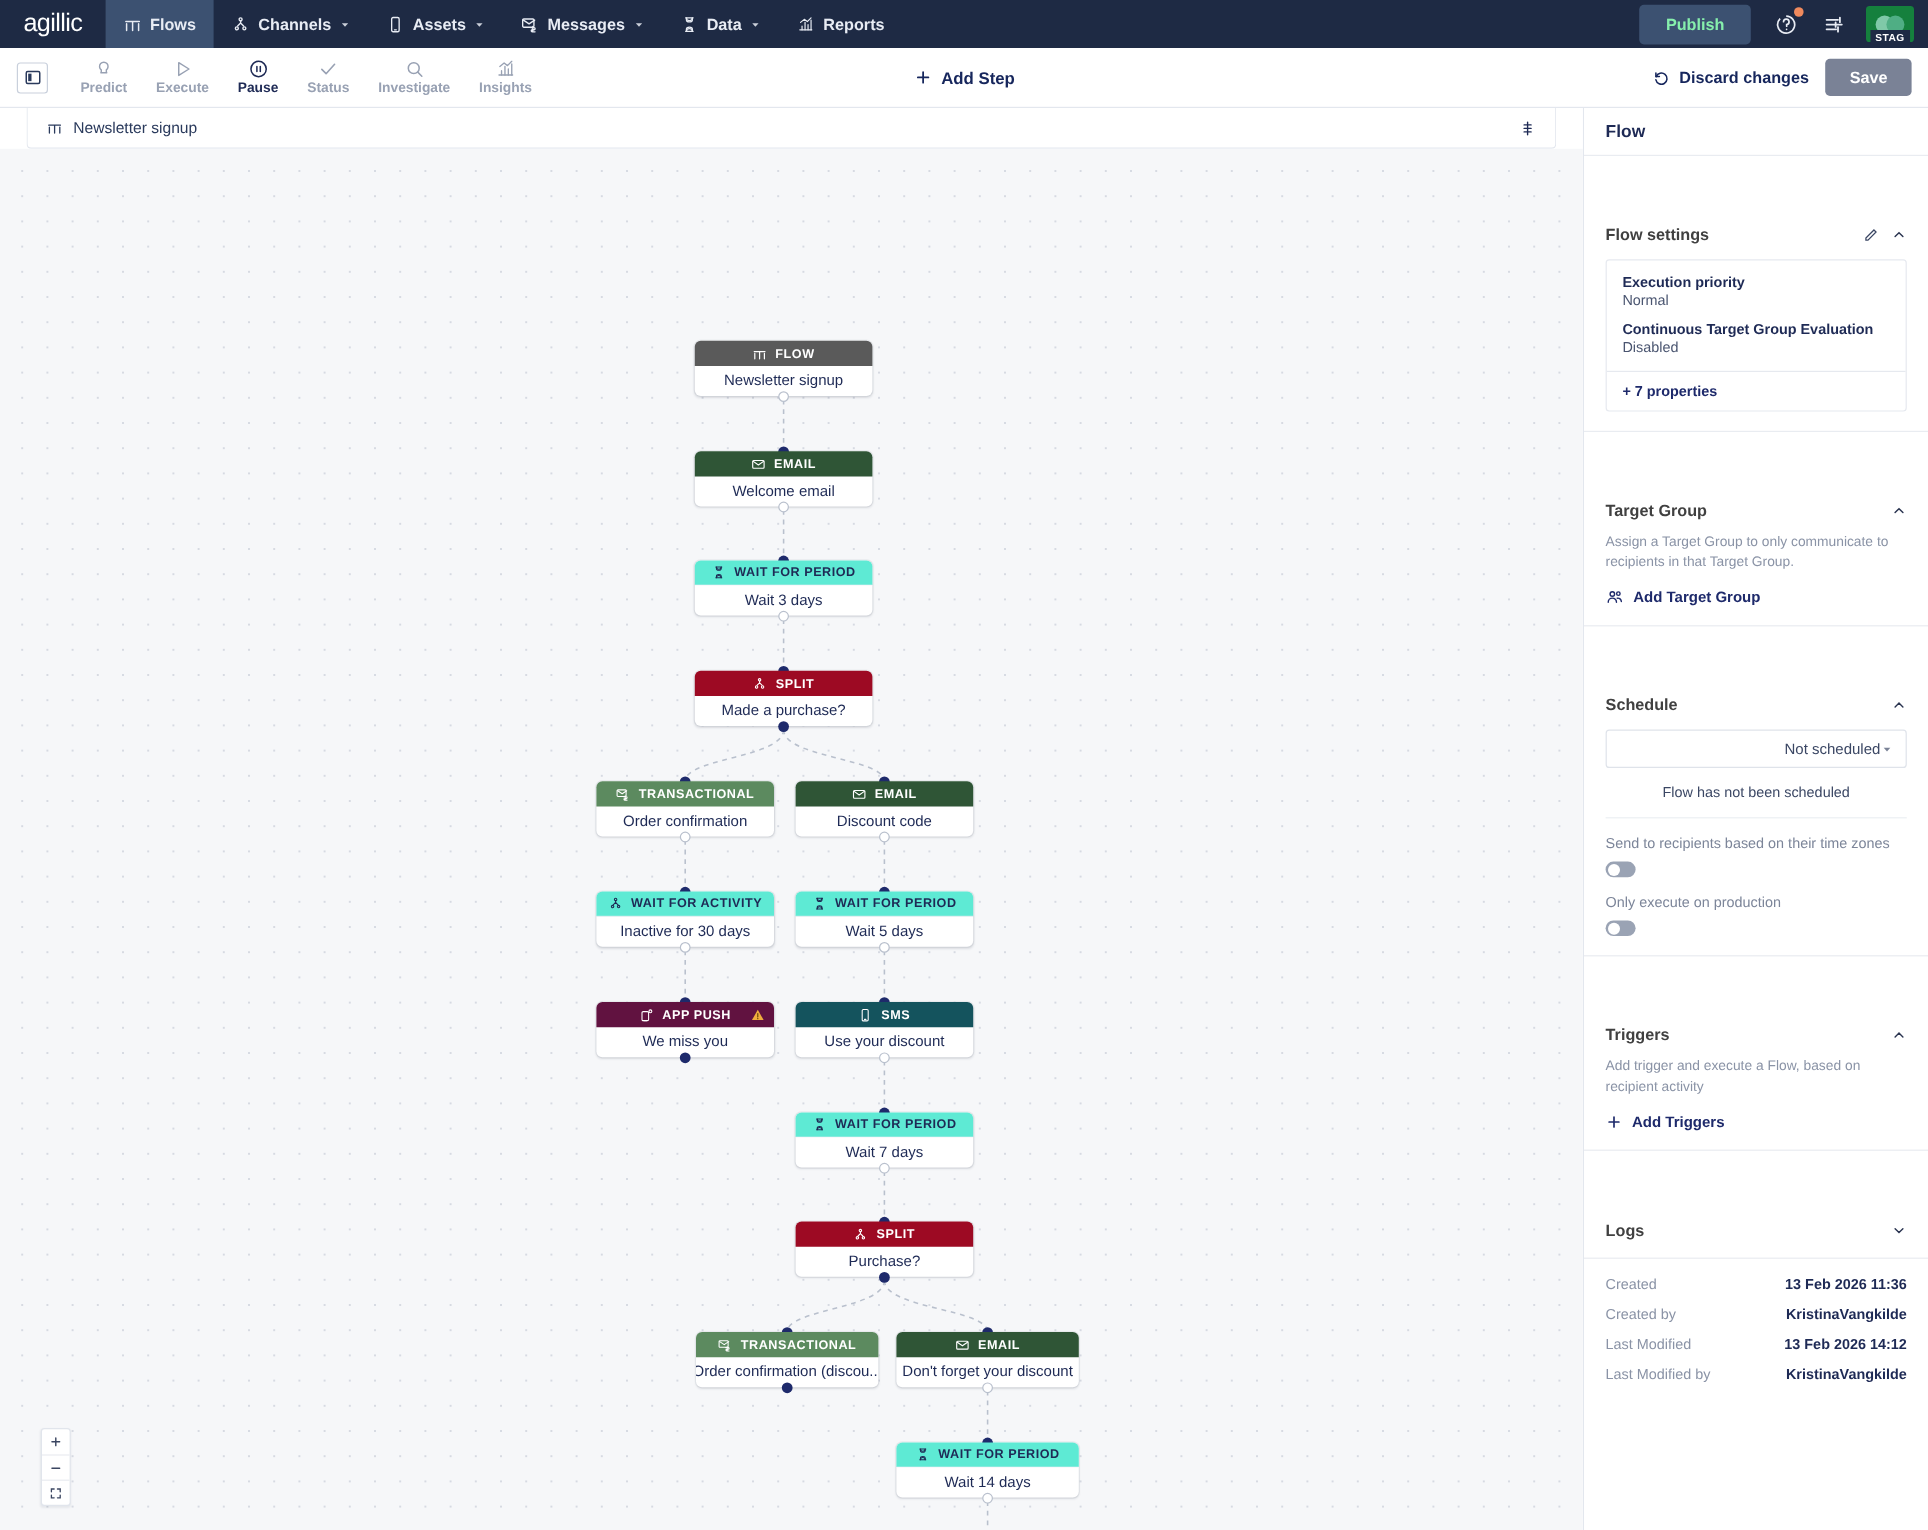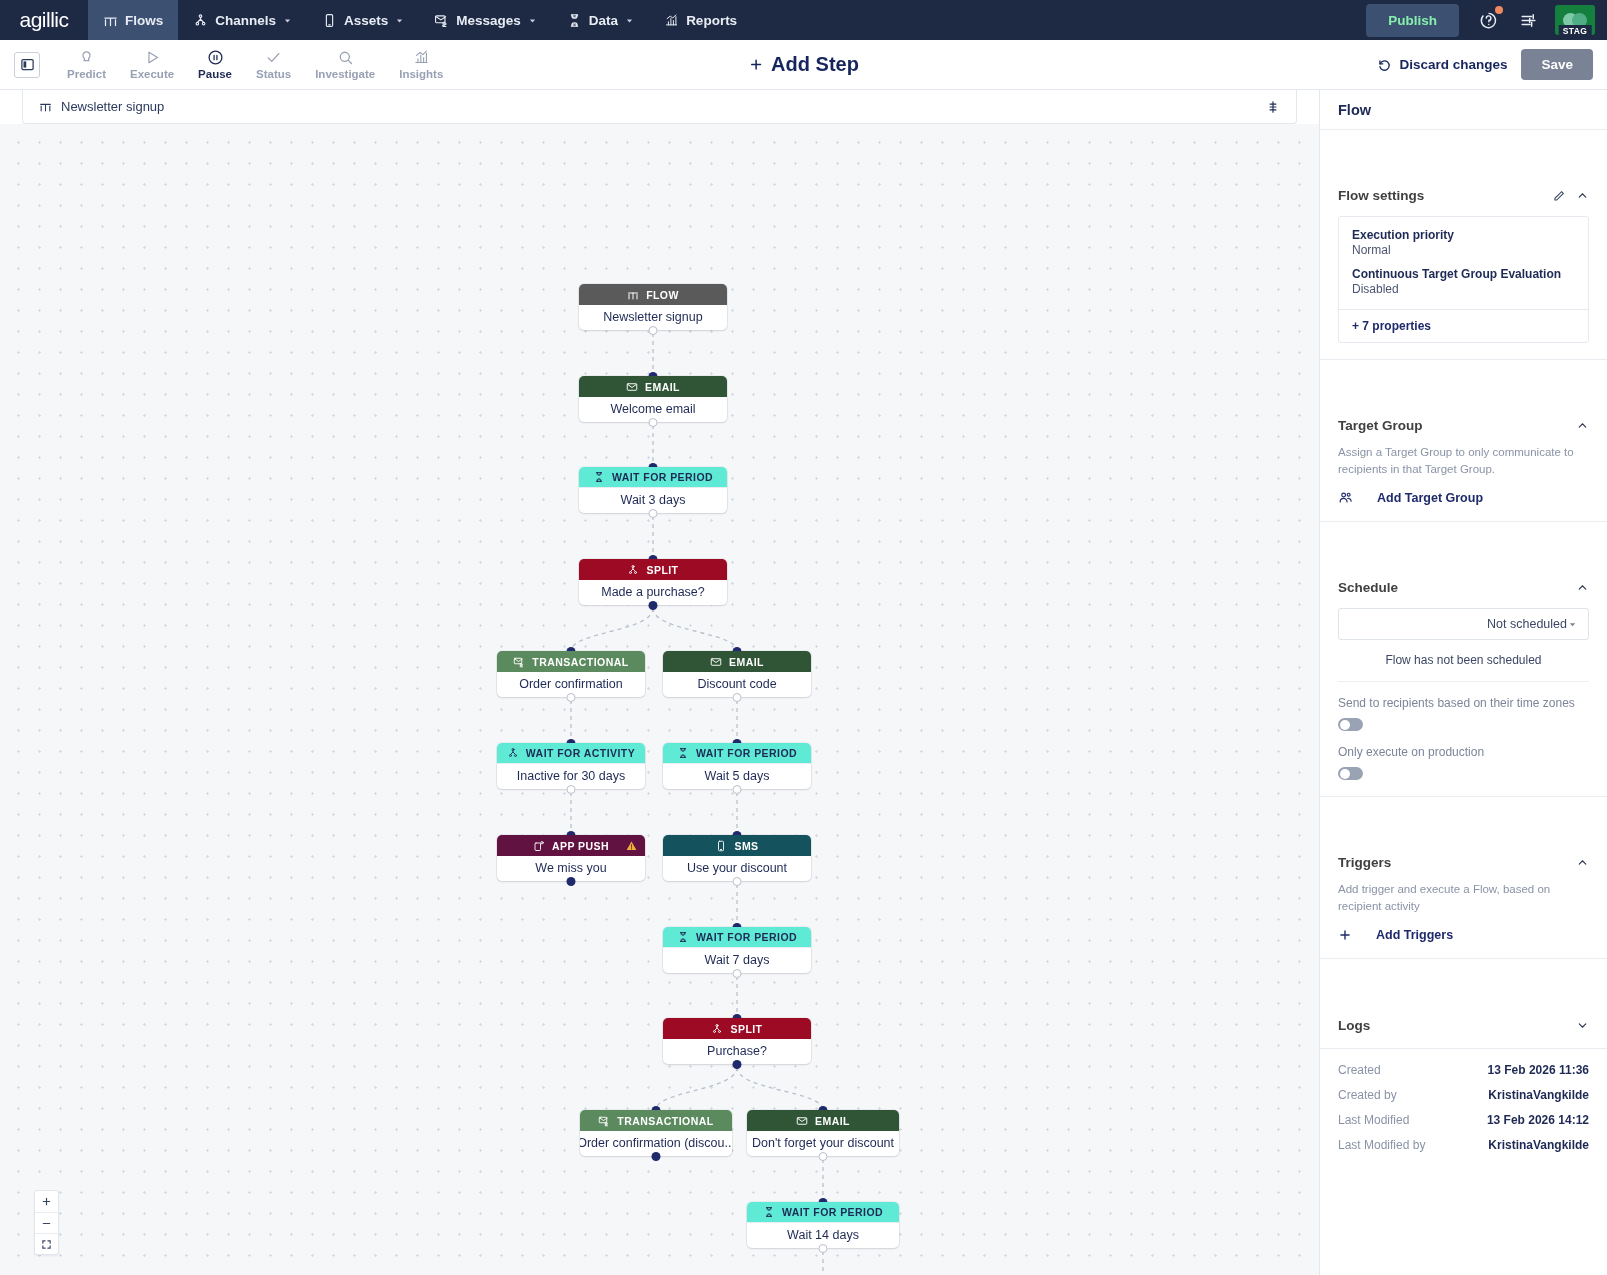--- a/index.html
+++ b/index.html
@@ -71,21 +71,21 @@
   .tb-actions { display: flex; align-items: flex-start; gap: 2px; }
   .tb-act {
     display: flex; flex-direction: column; align-items: center; gap: 2px;
     padding: 2px 11px; cursor: pointer; color: #98a1b3; font-size: 11.5px;
     font-weight: 600; min-width: 54px;
   }
   .tb-act.on { color: #1e2a55; font-weight: 700; }
   .tb-center {
     position: absolute; left: 50%; transform: translateX(-50%);
     display: flex; align-items: center; gap: 8px; color: #16265c;
-    font-size: 20px; font-weight: 700; cursor: pointer;
+    font-size: 14px; font-weight: 700; cursor: pointer;
   }
   .tb-right { margin-left: auto; display: flex; align-items: center; gap: 14px; }
   .discard {
     display: flex; align-items: center; gap: 8px; color: #16265c;
     font-size: 13.5px; font-weight: 700; cursor: pointer;
   }
   .save-btn {
     background: #7a8296; color: #ffffff; border: none; font-family: inherit;
     font-size: 13.5px; font-weight: 700; padding: 8px 20px; border-radius: 4px;
     cursor: pointer;
@@ -186,21 +186,21 @@
   .card-in { padding: 11px 13px 13px; }
   .kv-k { font-size: 12px; font-weight: 700; color: #1e2a55; }
   .kv-v { font-size: 12px; color: #4a5570; margin-top: 1px; }
   .kv + .kv { margin-top: 10px; }
   .card-ft {
     border-top: 1px solid #e6e9ef; padding: 9px 13px;
     font-size: 12px; font-weight: 700; color: #1e2a6b; cursor: pointer;
   }
   .rp-desc { font-size: 11.5px; color: #8a93a6; line-height: 1.45; margin-top: 11px; }
   .rp-link {
-    display: flex; align-items: center; gap: 24px; margin-top: 13px;
+    display: flex; align-items: center; gap: 8px; margin-top: 13px;
     font-size: 12.5px; font-weight: 700; color: #1e2a6b; cursor: pointer;
   }
   .select {
     margin-top: 13px; height: 32px; border: 1px solid #dfe3ea; border-radius: 3px;
     display: flex; align-items: center; padding: 0 10px; cursor: pointer;
     font-size: 12.5px; color: #3b4764;
   }
   .select .sp { flex: 1; text-align: right; }
   .sched-note {
     text-align: center; font-size: 12px; color: #3b4764; margin-top: 13px;

